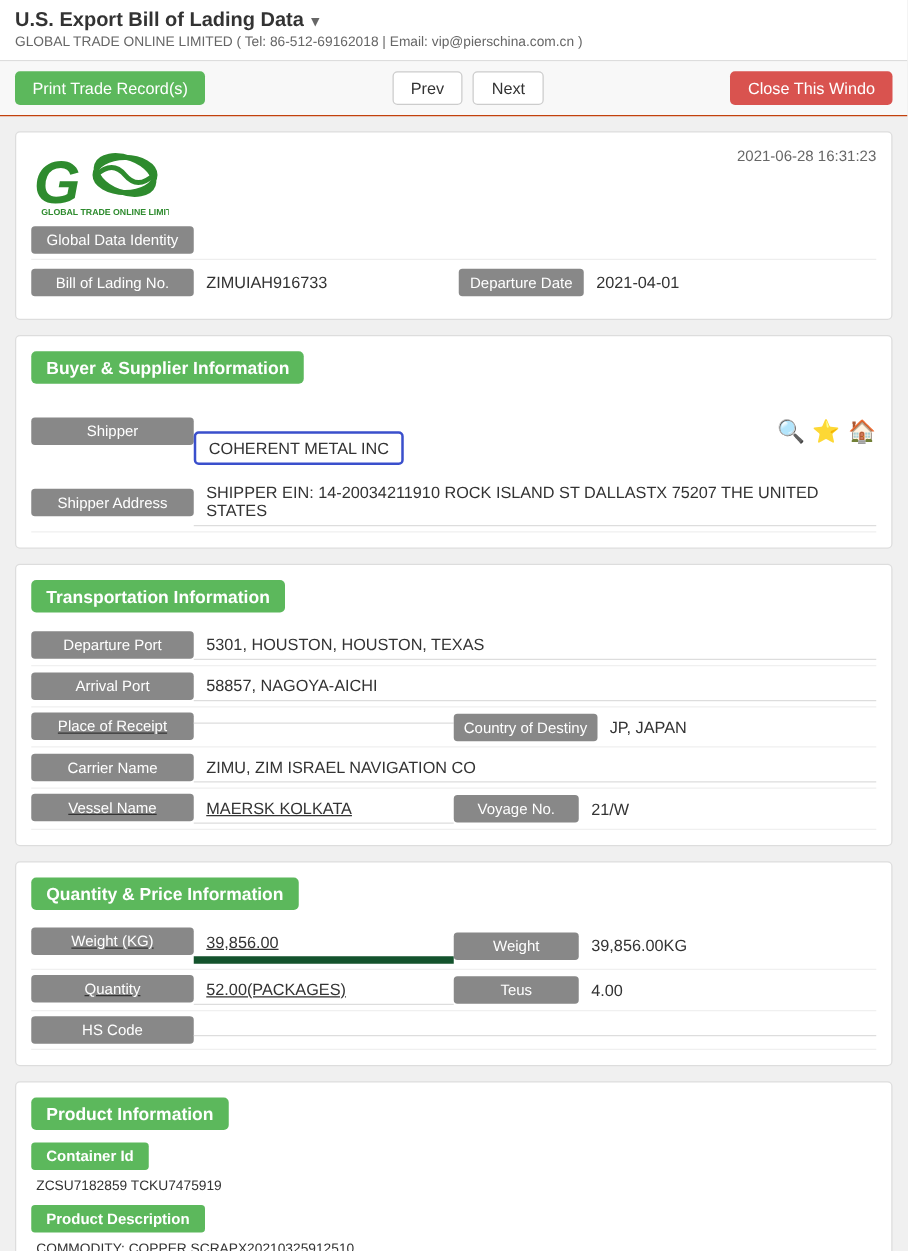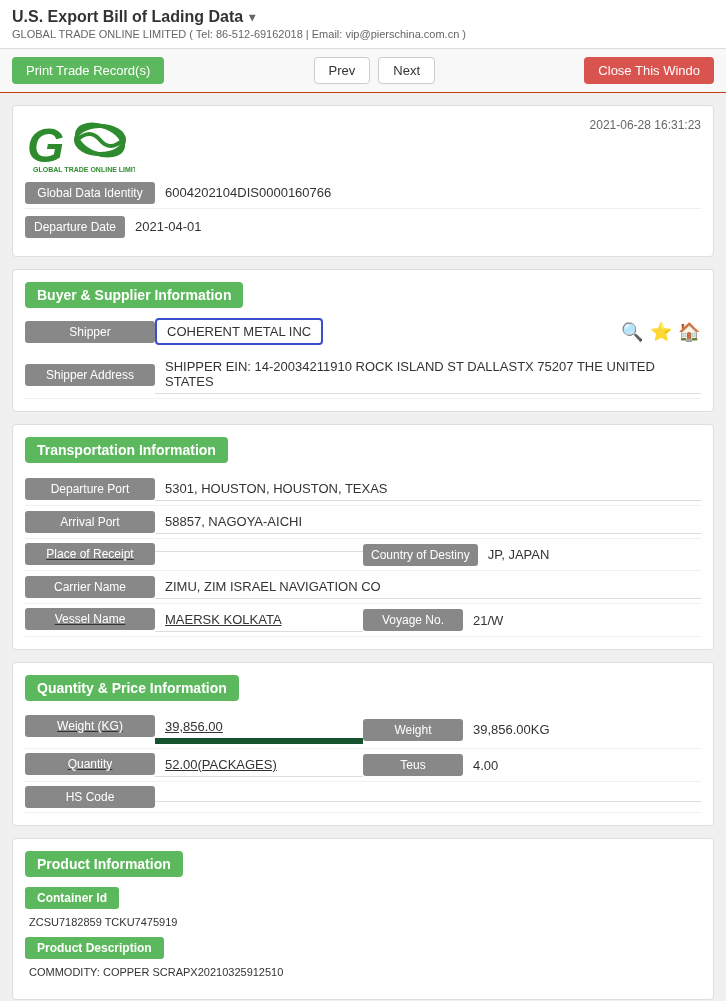--- a/index.html
+++ b/index.html
@@ -28,21 +28,21 @@
     .field-value { padding: 4px 10px; font-size: 13px; flex: 1; }
 
     .double-row { display: flex; gap: 8px; margin-bottom: 6px; }
     .double-row .left { display: flex; align-items: center; flex: 1; }
     .double-row .right { display: flex; align-items: center; flex: 1; }
 
     .section-title { background: #5cb85c; color: #fff; padding: 5px 12px; border-radius: 4px; font-size: 14px; font-weight: bold; display: inline-block; margin-bottom: 10px; }
 
     .shipper-row { display: flex; align-items: center; margin-bottom: 6px; }
     .shipper-label { background: #888; color: #fff; padding: 4px 8px; border-radius: 3px; font-size: 12px; min-width: 130px; text-align: center; flex-shrink: 0; }
-    .shipper-value { padding: 4px 10px; font-size: 13px; border: 2px solid #3a4fcc; border-radius: 4px; min-width: 160px; }
+    .shipper-value { padding: 4px 10px; font-size: 13px; border: 2px solid #3a4fcc; border-radius: 4px; min-width: 160px; margin-top: 28px; }
     .shipper-icons { display: flex; gap: 6px; margin-left: auto; align-items: center; }
     .icon-search { font-size: 18px; cursor: pointer; color: #666; }
     .icon-star { font-size: 18px; cursor: pointer; color: #f0a500; }
     .icon-home { font-size: 18px; cursor: pointer; color: #c0392b; }
 
     .info-row { display: flex; align-items: center; border-bottom: 1px solid #f0f0f0; padding: 4px 0; }
     .info-label { background: #888; color: #fff; padding: 4px 8px; border-radius: 3px; font-size: 12px; min-width: 130px; text-align: center; flex-shrink: 0; }
     .info-value { padding: 4px 10px; font-size: 13px; flex: 1; border-bottom: 1px solid #ddd; }
 
     .row-pair { display: flex; gap: 0; margin-bottom: 0; border-bottom: 1px solid #f0f0f0; padding: 4px 0; }
@@ -90,24 +90,27 @@
             <path d="M52 22 Q65 10 75 22 Q85 34 98 22" stroke="#2e8b2e" stroke-width="4" fill="none"></path>
             <text x="8" y="54" font-size="7" fill="#2e8b2e" font-weight="bold" font-family="Arial">GLOBAL TRADE ONLINE LIMITED</text>
           </svg>
         </div>
       </div>
       <div class="timestamp">2021-06-28 16:31:23</div>
     </div>
 
     <div class="global-id-row">
       <div class="field-label">Global Data Identity</div>
-      <div class="field-value">6004202104DIS0000160766</div>
     </div>
 
     <div class="double-row">
+      <div class="left">
+        <div class="field-label">Bill of Lading No.</div>
+        <div class="field-value">ZIMUIAH916733</div>
+      </div>
       <div class="right">
         <div class="right-label">Departure Date</div>
         <div class="right-value">2021-04-01</div>
       </div>
     </div>
   </div>
 
   <div class="card">
     <div class="section-title">Buyer &amp; Supplier Information</div>
 

